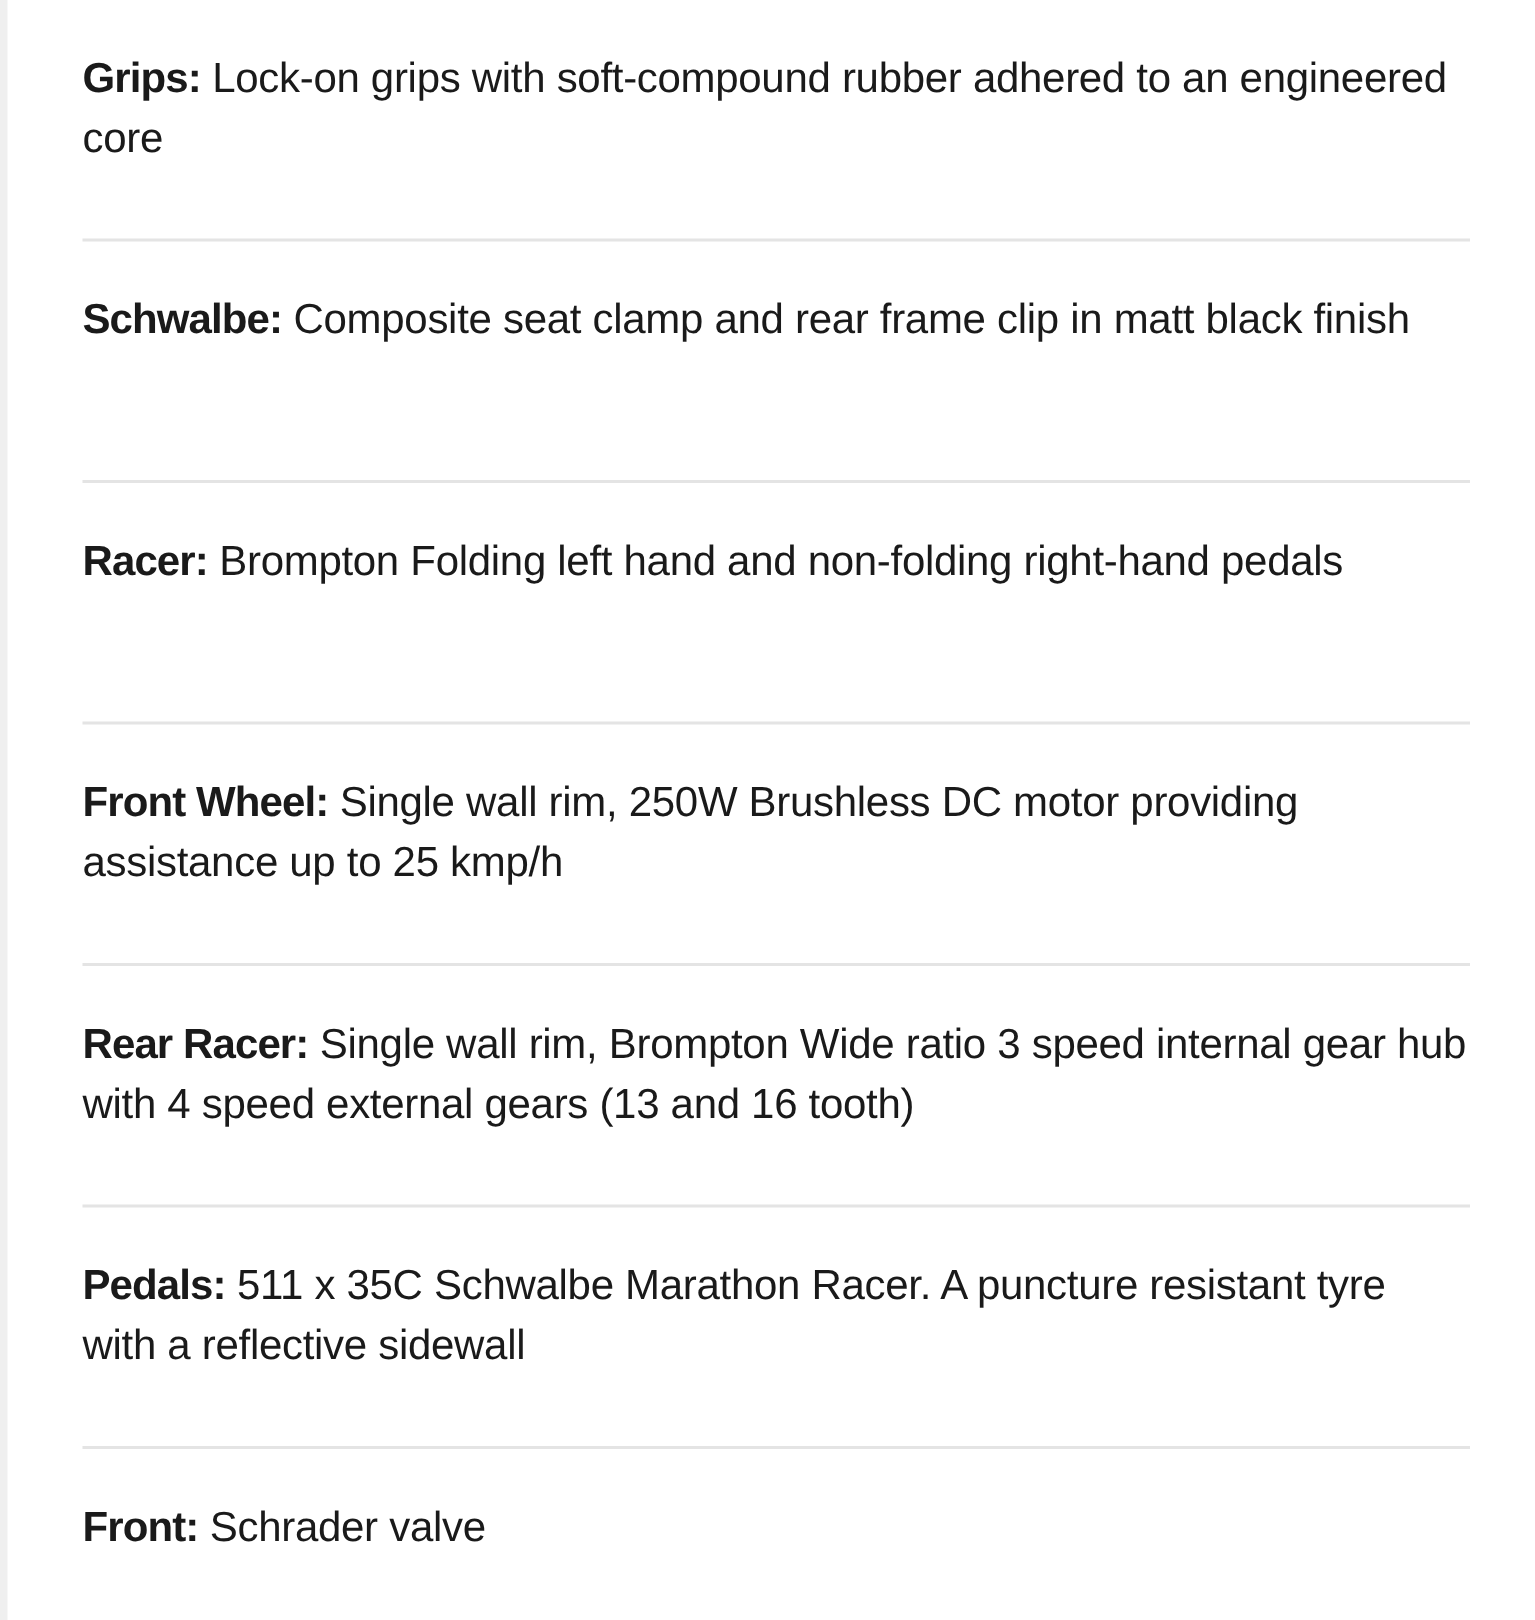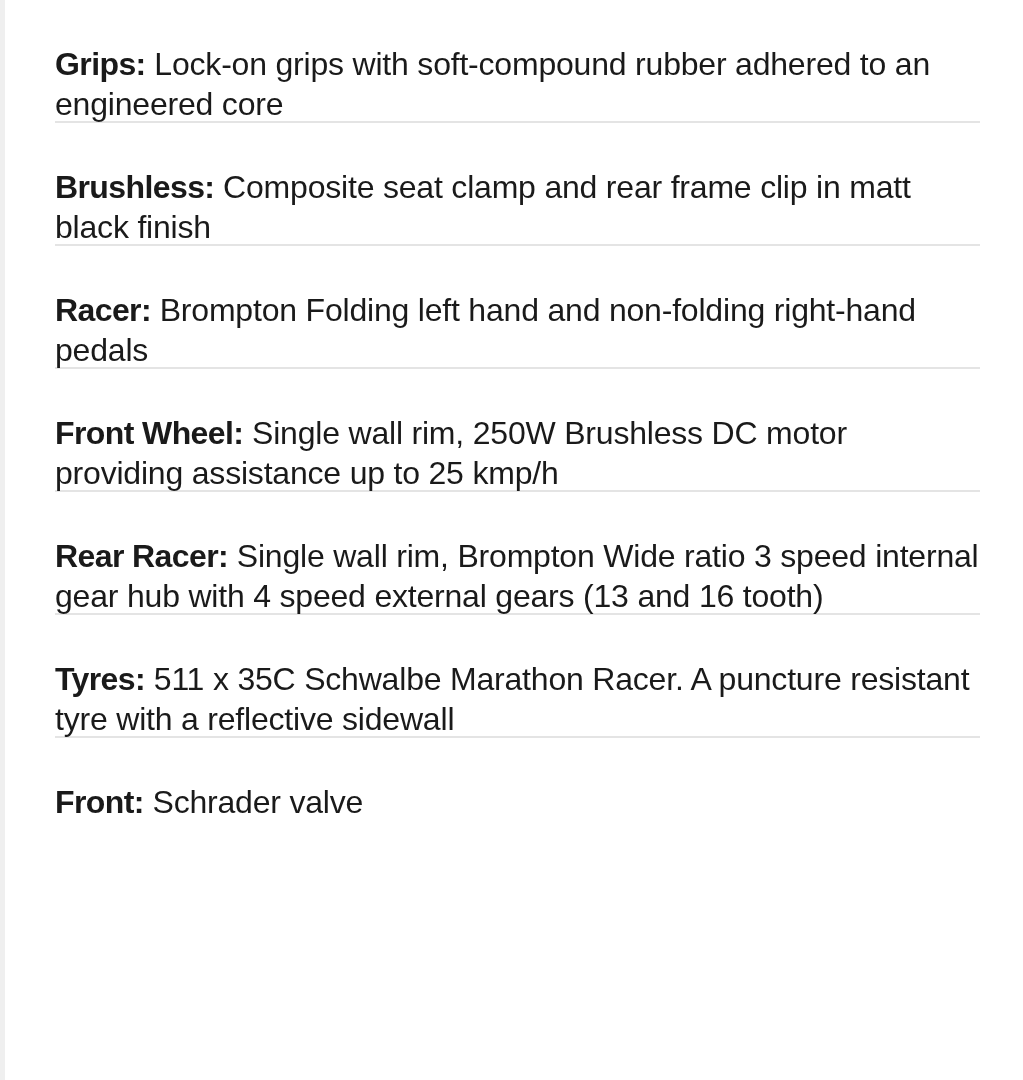--- a/index.html
+++ b/index.html
@@ -11,58 +11,58 @@
     position: relative;
   }
   .left-strip {
     position: absolute; left: 0; top: 0; bottom: 0; width: 5px;
     background: #efefef;
   }
   .spec-list {
     position: absolute; left: 55px; top: 0; width: 925px;
   }
   .spec-item {
-    height: 123px;
+    height: 161px;
     box-sizing: border-box;
-    padding-top: 44px;
+    padding-top: 32px;
     border-bottom: 2px solid #e4e4e4;
-    font-size: 32px;
+    font-size: 28px;
     line-height: 40px;
     letter-spacing: -0.2px;
   }
   .spec-item:last-child { border-bottom: none; }
   .spec-label { font-weight: bold; letter-spacing: -0.6px; }
 </style>
 </head>
 <body>
 
 <div class="left-strip"></div>
 
 <div class="spec-list">
   <div class="spec-item">
     <span class="spec-label">Grips:</span>
     <span>Lock-on grips with soft-compound rubber adhered to an engineered core</span>
   </div>
   <div class="spec-item">
-    <span class="spec-label">Brushless:</span>
+    <span class="spec-label">Schwalbe:</span>
     <span>Composite seat clamp and rear frame clip in matt black finish</span>
   </div>
   <div class="spec-item">
     <span class="spec-label">Racer:</span>
     <span>Brompton Folding left hand and non-folding right-hand pedals</span>
   </div>
   <div class="spec-item">
     <span class="spec-label">Front Wheel:</span>
     <span>Single wall rim, 250W Brushless DC motor providing assistance up to 25 kmp/h</span>
   </div>
   <div class="spec-item">
     <span class="spec-label">Rear Racer:</span>
     <span>Single wall rim, Brompton Wide ratio 3 speed internal gear hub with 4 speed external gears (13 and 16 tooth)</span>
   </div>
   <div class="spec-item">
-    <span class="spec-label">Tyres:</span>
+    <span class="spec-label">Pedals:</span>
     <span>511 x 35C Schwalbe Marathon Racer. A puncture resistant tyre with a reflective sidewall</span>
   </div>
   <div class="spec-item">
     <span class="spec-label">Front:</span>
     <span>Schrader valve</span>
   </div>
 </div>
 
 </body></html>

